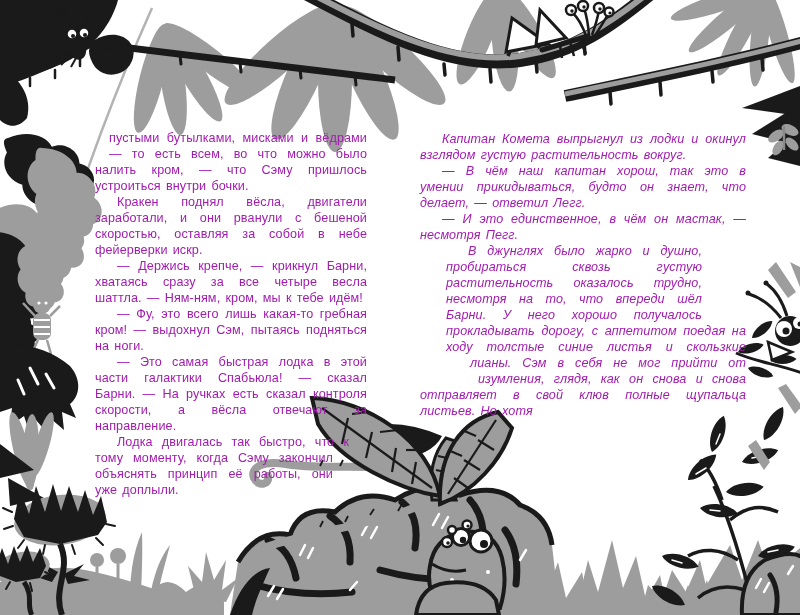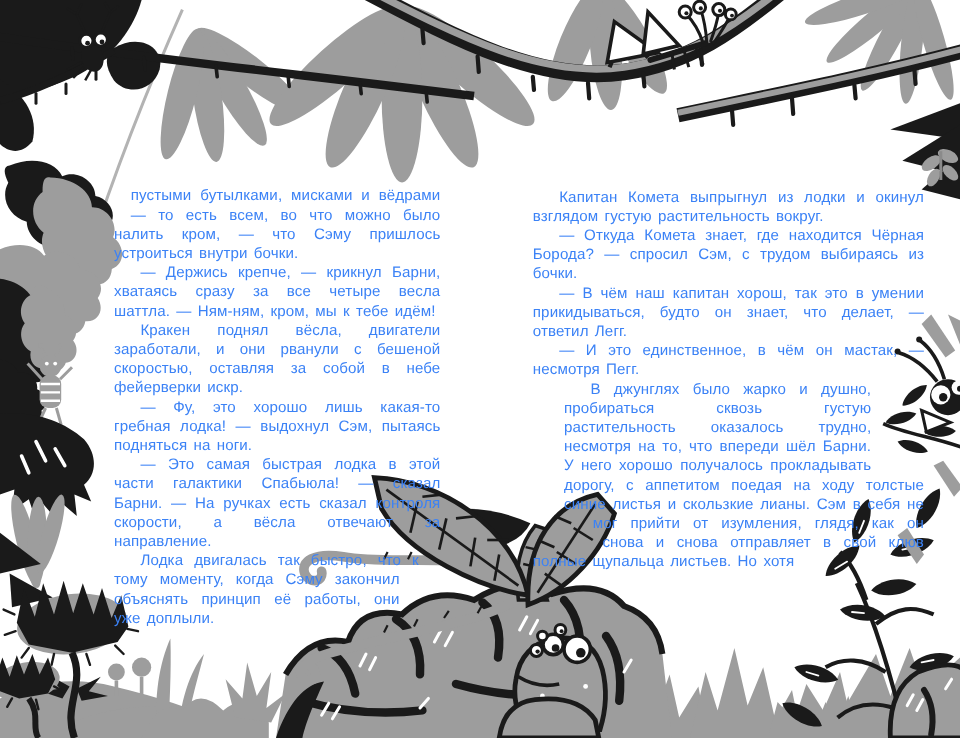--- a/index.html
+++ b/index.html
@@ -4,30 +4,29 @@
 <style>
   html,body{margin:0;padding:0;}
   body{
     width:800px;height:615px;position:relative;overflow:hidden;
     background:#ffffff;
     font-family:"Liberation Sans", sans-serif;
   }
   #art{position:absolute;left:0;top:0;z-index:0;}
   .page-text{
     position:absolute;z-index:1;
-    color:#3b82f6;
+    color:#a21caf;
     font-size:12.6px;line-height:16px;
     letter-spacing:.1px;word-spacing:1.6px;
     text-align:justify;
-    margin-top:25px;
   }
   .page-text p{margin:0;padding:0;text-indent:22px;}
   .page-text p.no-indent{text-indent:0;}
   #left-col{left:95px;top:130px;width:272px;}
-  #right-col{left:444px;top:131px;width:326px;}
+  #right-col{left:420px;top:131px;width:326px;font-style:italic;}
   .sp{background:transparent;}
   .sp-l{float:left;}
   .sp-r{float:right;}
   .sp-p1{width:14px;height:32px;}
   .sp-leafA{width:18px;height:16px;}
   .sp-leafB{width:34px;height:32px;clear:right;}
   .sp-bug{width:44px;height:64px;margin-top:14px;}
   .sp-f1{width:26px;height:16px;margin-top:96px;clear:left;}
   .sp-f2{width:50px;height:16px;clear:left;}
   .sp-f3{width:58px;height:16px;clear:left;}
@@ -422,32 +421,31 @@
     <circle cx="748" cy="293" r="2.5" fill="#1a1a1a"></circle>
     <path d="M787,316 C782,300 775,290 767,284" stroke="#1a1a1a" stroke-width="3" fill="none"></path>
     <circle cx="766" cy="283" r="2.5" fill="#1a1a1a"></circle>
     <polygon points="768,342 792,352 772,360" fill="#ffffff" stroke="#1a1a1a" stroke-width="2.5"></polygon>
   </g>
 </svg>
 
 <div id="left-col" class="page-text">
   <div class="sp sp-l sp-p1"></div>
   <p class="no-indent">пустыми бутылками, мисками и вёдрами — то есть всем, во что можно было налить кром, — что Сэму пришлось устроиться внутри бочки.</p>
+  <p>Кракен поднял вёсла, двигатели заработали, и они рванули с бешеной скоростью, оставляя за собой в небе фейерверки искр.</p>
   <p>— Держись крепче, — крикнул Барни, хватаясь сразу за все четыре весла шаттла. — Ням-ням, кром, мы к тебе идём!</p>
-  <p>Кракен поднял вёсла, двигатели заработали, и они рванули с бешеной скоростью, оставляя за собой в небе фейерверки искр.</p>
-  <p>— Фу, это хорошо лишь какая-то гребная лодка! — выдохнул Сэм, пытаясь подняться на ноги.</p>
+  <p>— Фу, это всего лишь какая-то гребная кром! — выдохнул Сэм, пытаясь подняться на ноги.</p>
   <p>— Это самая быстрая лодка в этой части галактики Спабьюла! — сказал Барни. — На ручках есть сказал контроля скорости, а вёсла отвечают за направление.</p>
   <div class="sp sp-r sp-leafA"></div>
   <div class="sp sp-r sp-leafB"></div>
   <p>Лодка двигалась так быстро, что к тому моменту, когда Сэму закончил объяснять принцип её работы, они уже доплыли.</p>
 </div>
 
 <div id="right-col" class="page-text">
   <p>Капитан Комета выпрыгнул из лодки и окинул взглядом густую растительность вокруг.</p>
-  <p>— Откуда Комета знает, где находится Чёрная Борода? — спросил Сэм, с трудом выбираясь из бочки.</p>
   <p>— В чём наш капитан хорош, так это в умении прикидываться, будто он знает, что делает, — ответил Легг.</p>
   <p>— И это единственное, в чём он мастак, — несмотря Пегг.</p>
   <div class="sp sp-r sp-bug"></div>
   <div class="sp sp-l sp-f1"></div>
   <div class="sp sp-l sp-f2"></div>
   <div class="sp sp-l sp-f3"></div>
   <p>В джунглях было жарко и душно, пробираться сквозь густую растительность оказалось трудно, несмотря на то, что впереди шёл Барни. У него хорошо получалось прокладывать дорогу, с аппетитом поедая на ходу толстые синие листья и скользкие лианы. Сэм в себя не мог прийти от изумления, глядя, как он снова и снова отправляет в свой клюв полные щупальца листьев. Но хотя</p>
 </div>
 
 </body></html>

